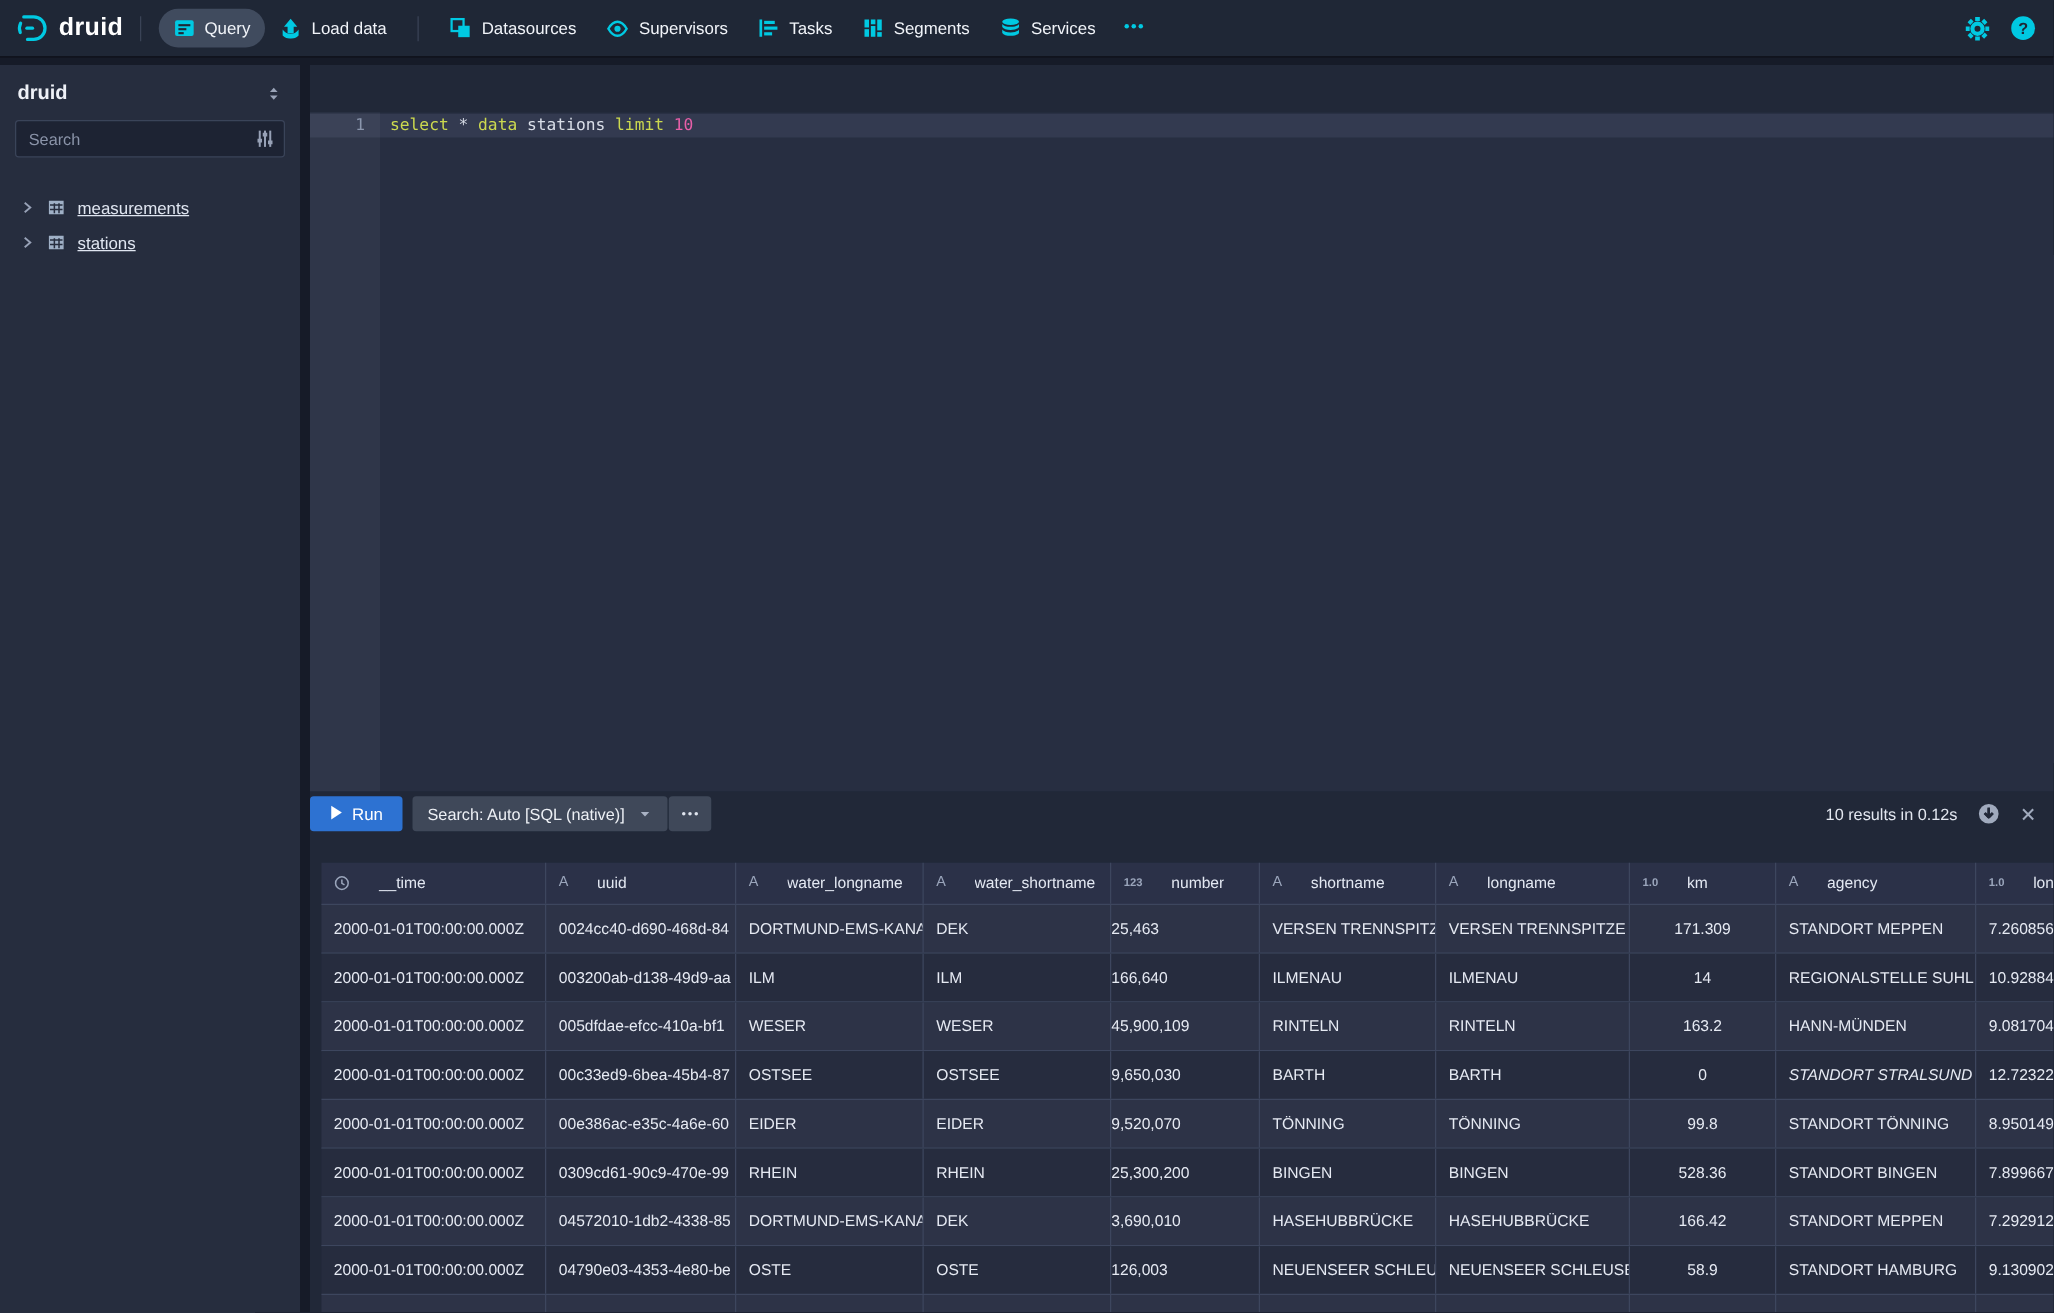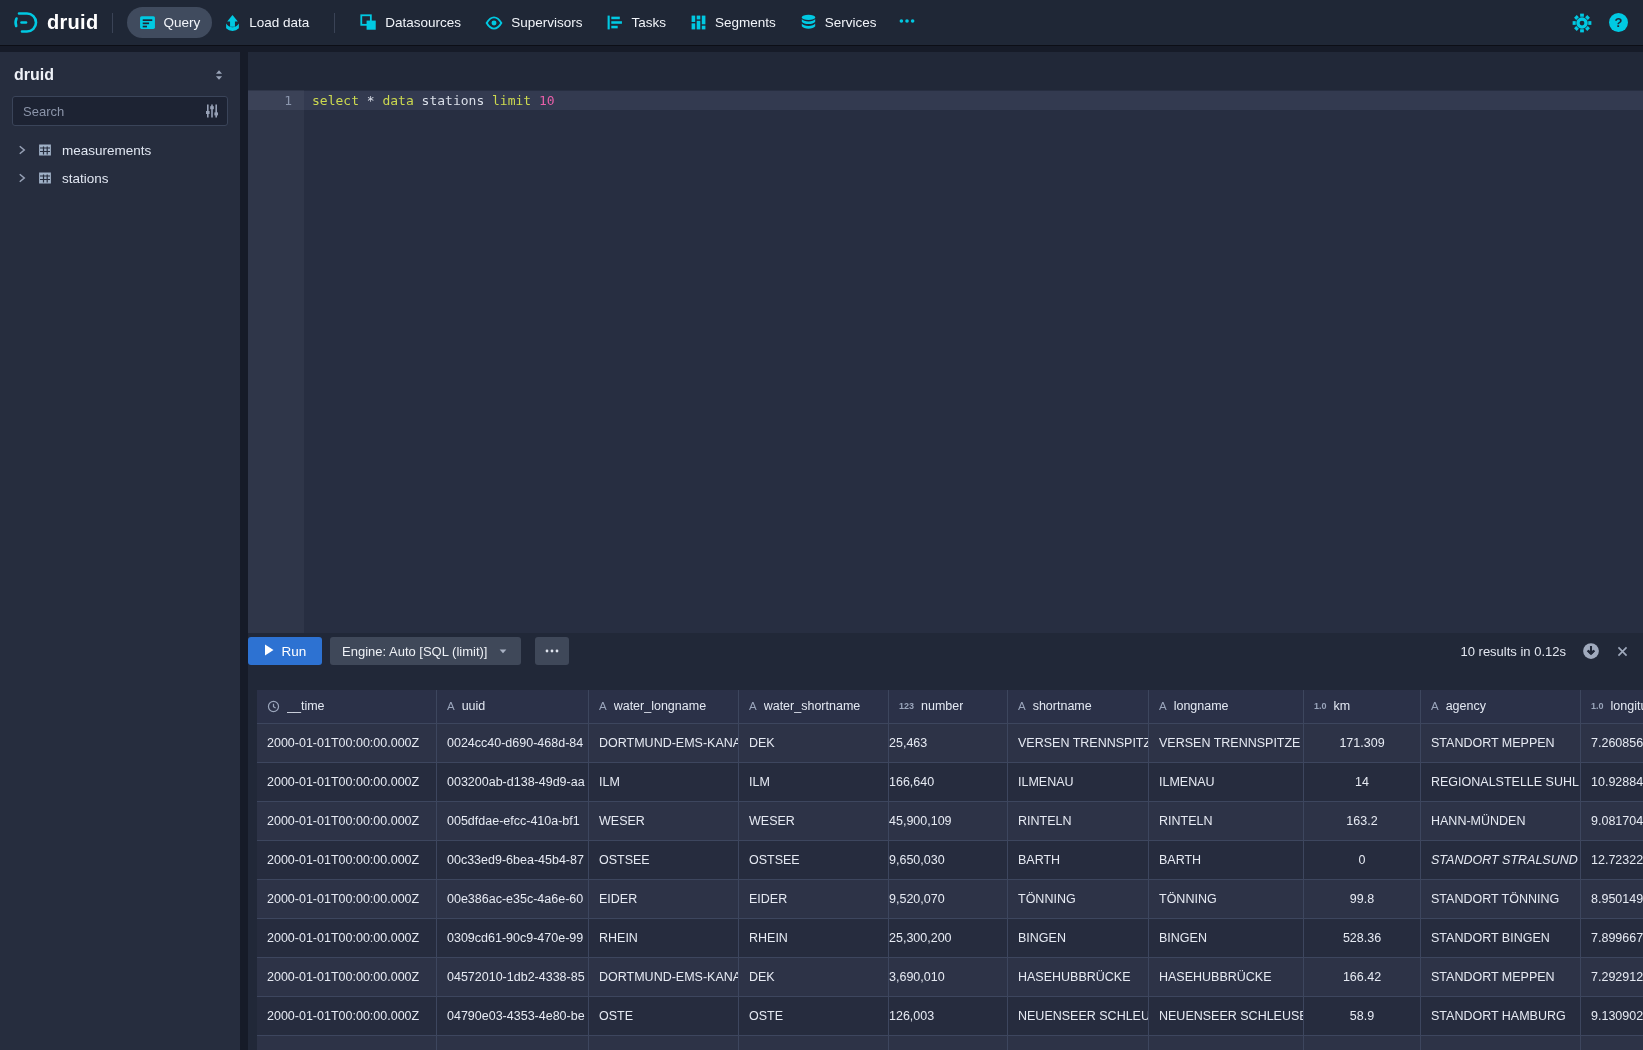--- a/index.html
+++ b/index.html
@@ -24,27 +24,27 @@
   .nav-more{color:#00c9e2;font-size:15px;font-weight:bold;letter-spacing:2px;padding:7px 10px;cursor:pointer;}
   .nav-right{margin-left:auto;display:flex;align-items:center;gap:17px;margin-right:15px;}
   .gear{color:#00c9e2;cursor:pointer;display:flex;}
   .help-circle{width:19px;height:19px;border-radius:50%;background:#00c9e2;color:#1f2736;
     font-size:13px;font-weight:bold;display:flex;align-items:center;justify-content:center;cursor:pointer;}
   
   .sidebar{position:absolute;left:0;top:52px;width:240px;height:998px;background:#262d3e;}
   .schema-row{display:flex;align-items:center;justify-content:space-between;padding:14px 14px 10px 14px;cursor:pointer;}
   .schema-title{font-size:16px;font-weight:600;color:#eef1f7;}
   .schema-caret{color:#9aa4b8;display:flex;}
-  .search-wrap{position:relative;margin:2px 12px 10px 12px;}
+  .search-wrap{position:relative;margin:2px 12px 26px 12px;}
   .search-input{width:100%;box-sizing:border-box;height:30px;background:#1d2333;border:1px solid #3a4459;
     border-radius:3px;color:#dfe5f0;font-size:13px;padding:0 30px 0 10px;outline:none;font-family:"Liberation Sans",sans-serif;}
   .search-input::placeholder{color:#8b94a9;}
   .search-filter{position:absolute;right:8px;top:7px;color:#97a1b6;cursor:pointer;display:flex;}
   .tree{margin-top:4px;}
-  .tree-row{display:flex;align-items:center;gap:9px;padding:6px 6px 6px 16px;cursor:pointer;color:#e0e6f1;font-size:13.5px;}
+  .tree-row{display:flex;align-items:center;gap:9px;padding:6px 6px 6px 16px;cursor:pointer;color:#e0e6f1;font-size:13.5px;text-decoration:underline;}
   .tree-row .chev{color:#98a2b7;display:flex;}
   .tree-row .tbl{color:#9fb0c6;display:flex;}
   
   .main{position:absolute;left:248px;top:52px;width:1395px;height:998px;background:#212838;overflow:hidden;}
   
   .tabbar{position:absolute;left:0;top:0;width:100%;height:38px;display:flex;align-items:stretch;}
   .tab{display:flex;align-items:center;gap:12px;padding:0 14px 0 20px;position:relative;cursor:pointer;}
   .tab.active{background:#262e41;}
   .tab.active::after{content:"";position:absolute;left:0;right:0;bottom:0;height:3px;background:#d8dbe2;}
   .tab-label{font-size:13px;color:#eef1f6;}
@@ -81,21 +81,21 @@
   .rrow.odd{background:#2d3347;}
   .rrow.even{background:#262c3e;}
   .rrow.partial{height:14px;border-bottom:none;}
   .rcell{box-sizing:border-box;border-right:1px solid #3d465e;overflow:hidden;white-space:nowrap;
     font-size:12.5px;color:#e6eaf3;height:38px;line-height:38px;padding:0 0 0 10px;flex:none;}
   .hdr .rcell{height:33px;line-height:33px;color:#e3e8f2;display:flex;align-items:center;gap:7px;cursor:pointer;}
   .rcell.a-right{text-align:left;padding:0 24px 0 0;}
   .rcell.a-center{text-align:center;padding:0;}
   .type-glyph{color:#9aa5bb;font-size:9px;font-weight:bold;letter-spacing:0;flex:none;display:flex;align-items:center;}
   .type-glyph.str{font-size:11.5px;font-weight:normal;}
-  .hdr-label{overflow:hidden;white-space:nowrap;}
+  .hdr-label{overflow:hidden;white-space:nowrap;margin-left:16px;}
 </style>
 </head>
 <body>
 
 <div class="navbar">
   <div class="logo">
     <span>
         <svg width="27" height="27" viewBox="0 0 27 27" fill="none">
      <path d="M7 4.5 H15 A9 9 0 0 1 15 22.5 H10" stroke="#00c9e2" stroke-width="2.6" stroke-linecap="round"></path>
      <path d="M4.5 9.5 A9.5 9.5 0 0 0 4.2 17" stroke="#00c9e2" stroke-width="2.6" stroke-linecap="round"></path>
@@ -271,21 +271,21 @@
   </div>
 
   <div class="runbar">
     <div class="run-btn">
       <span><svg width="10" height="12" viewBox="0 0 10 12" fill="#ffffff">
             <path d="M1 0.5 L9.5 6 L1 11.5 Z"></path>
           </svg></span>
       <span>Run</span>
     </div>
     <div class="engine-btn">
-      <span>Engine: Auto [SQL (limit)]</span>
+      <span>Search: Auto [SQL (native)]</span>
       <span class="engine-caret">
           <svg width="12" height="12" viewBox="0 0 16 16" fill="currentColor">
             <path d="M3.5 6 H12.5 L8 11 Z"></path>
           </svg>
         </span>
     </div>
     <div class="more-btn">
         <svg width="16" height="16" viewBox="0 0 16 16" fill="currentColor">
           <circle cx="3" cy="8" r="1.4"></circle>
           <circle cx="8" cy="8" r="1.4"></circle>

